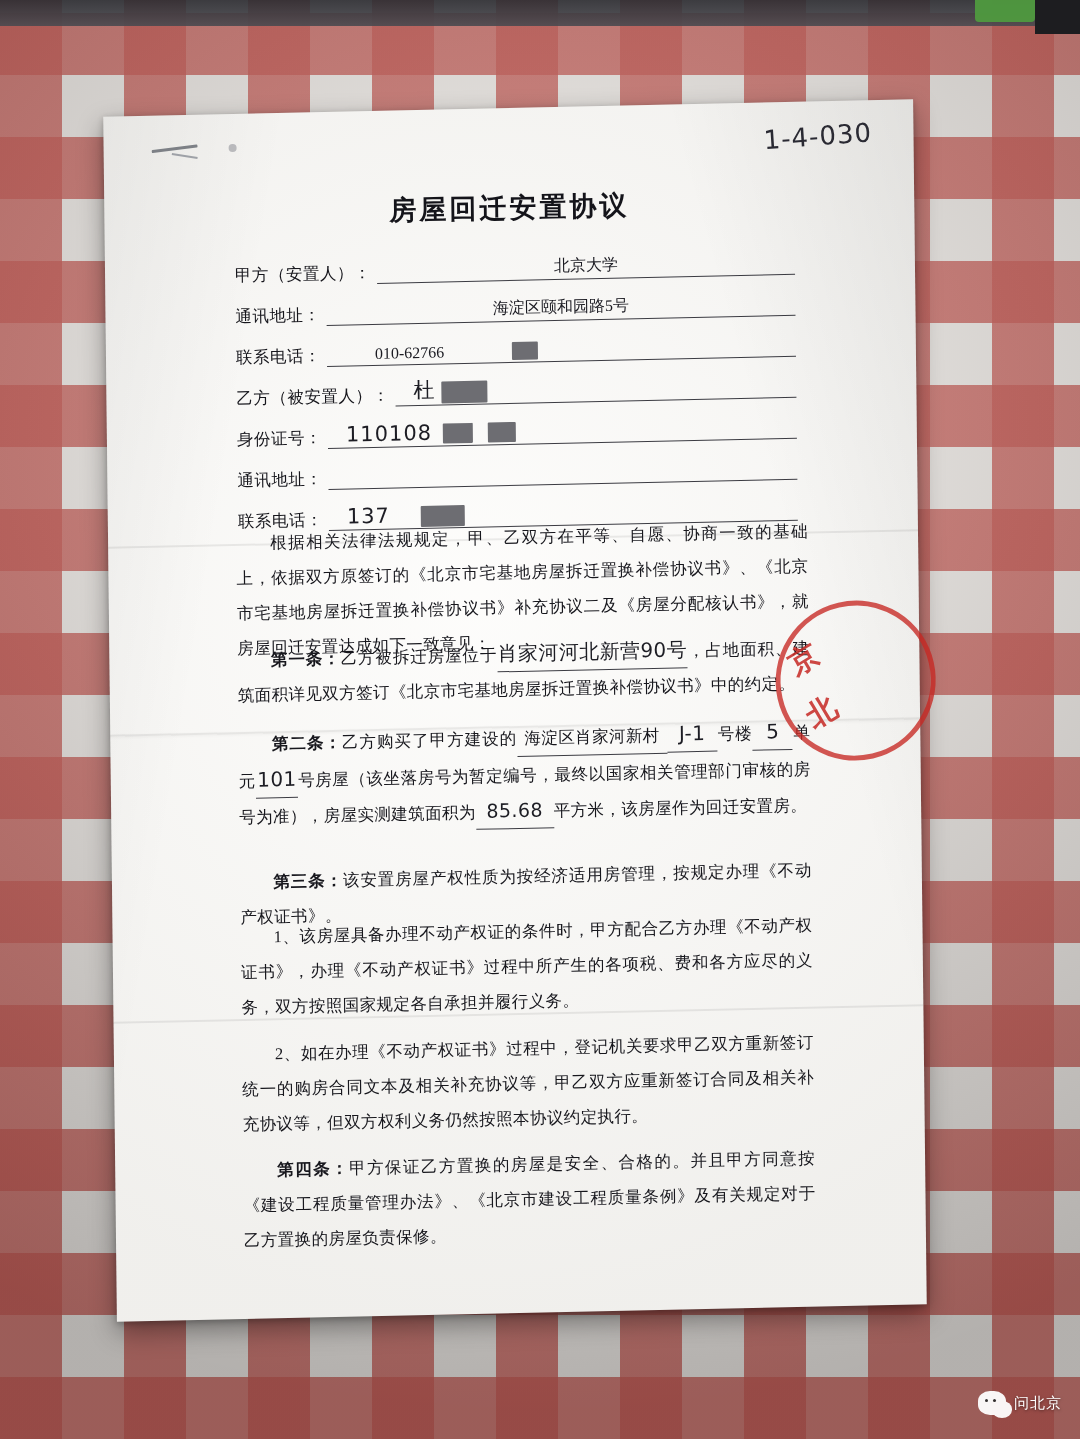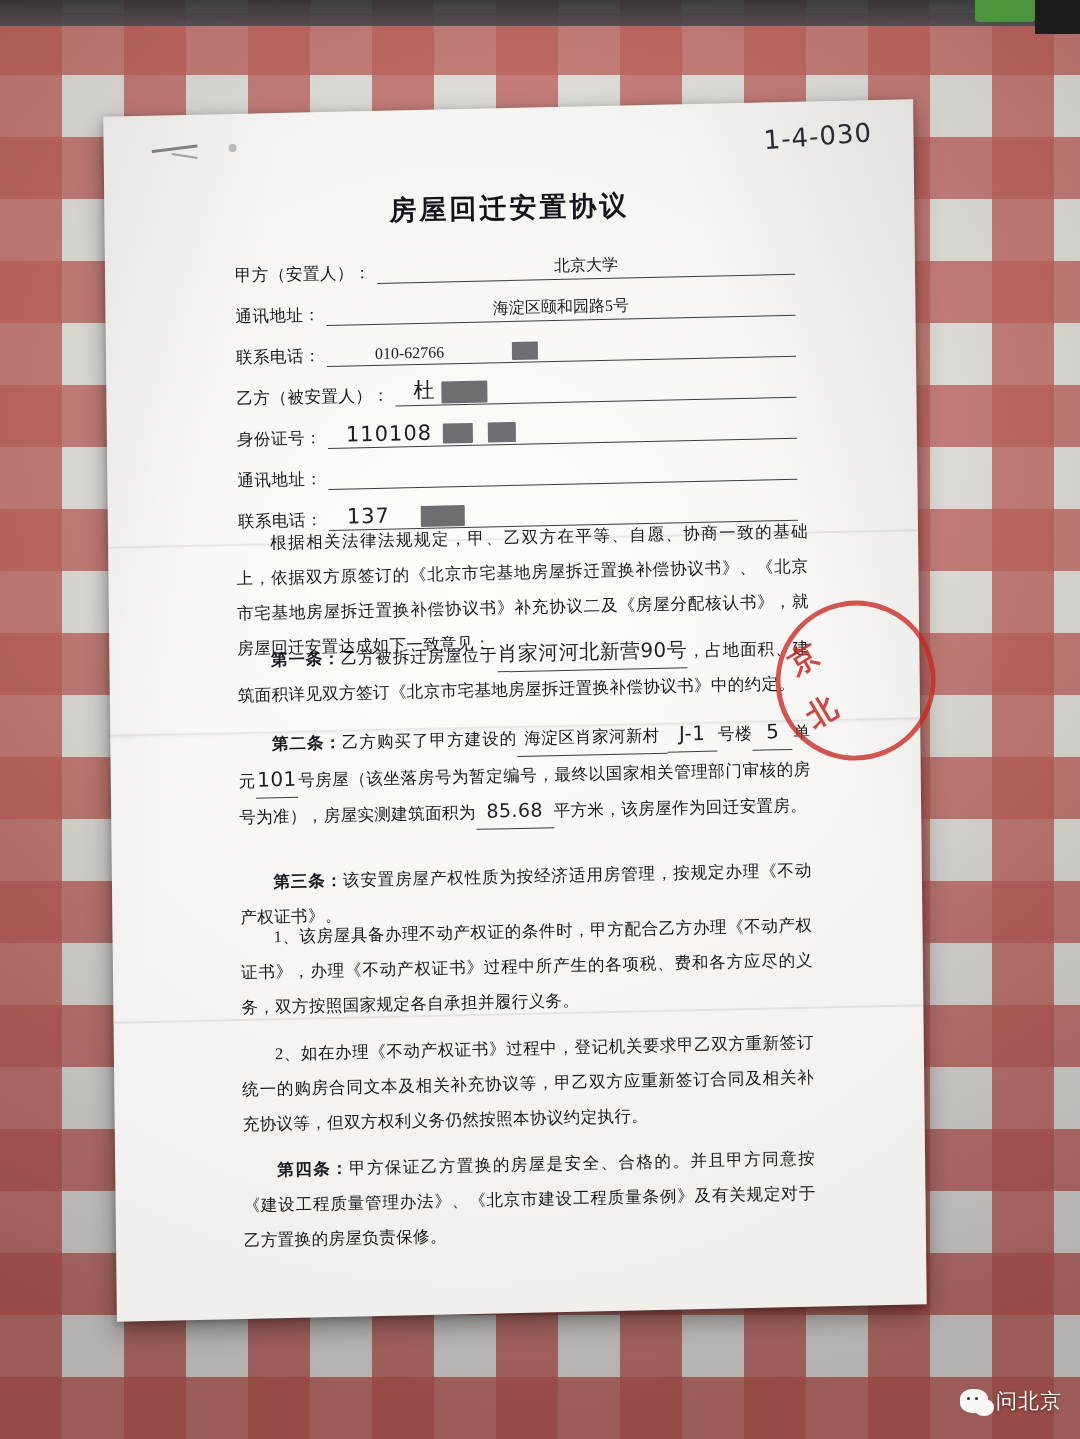--- a/index.html
+++ b/index.html
@@ -154,21 +154,21 @@
     position:relative;opacity:.95;
   }
   #wechat-icon:before{
     content:"";position:absolute;right:-6px;bottom:-3px;width:20px;height:17px;
     border-radius:10px/8px;background:#ffffff;
   }
   #wechat-icon:after{
     content:"";position:absolute;left:7px;top:8px;width:3px;height:3px;border-radius:50%;
     background:#2d2d2d;box-shadow:8px 0 0 #2d2d2d;
   }
-  #wm-text{font-size:21px;letter-spacing:1px;}
+  #wm-text{font-size:15px;letter-spacing:1px;}
 </style>
 </head>
 <body>
 
 <div id="cloth"></div>
 <div id="top-strip"></div>
 <div id="green-object"></div>
 <div id="black-strip-right"></div>
 
 <div id="paper">

